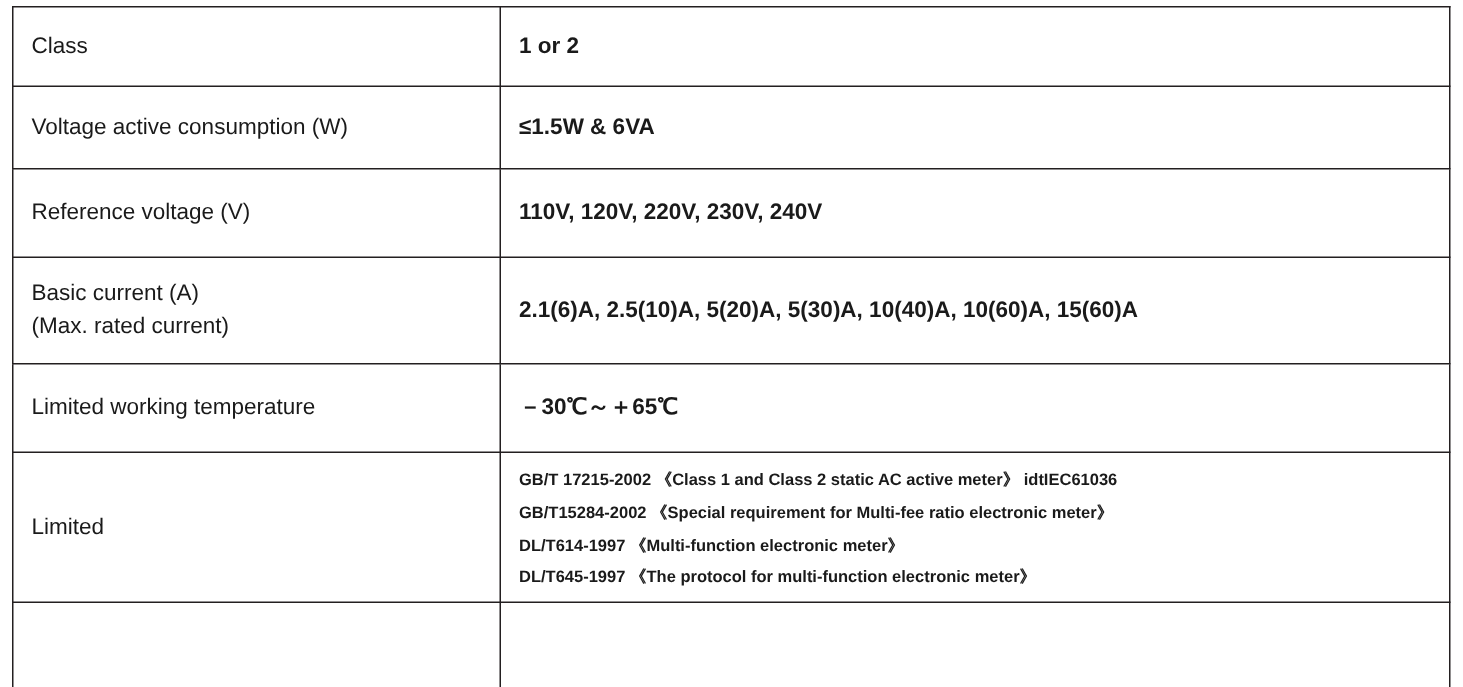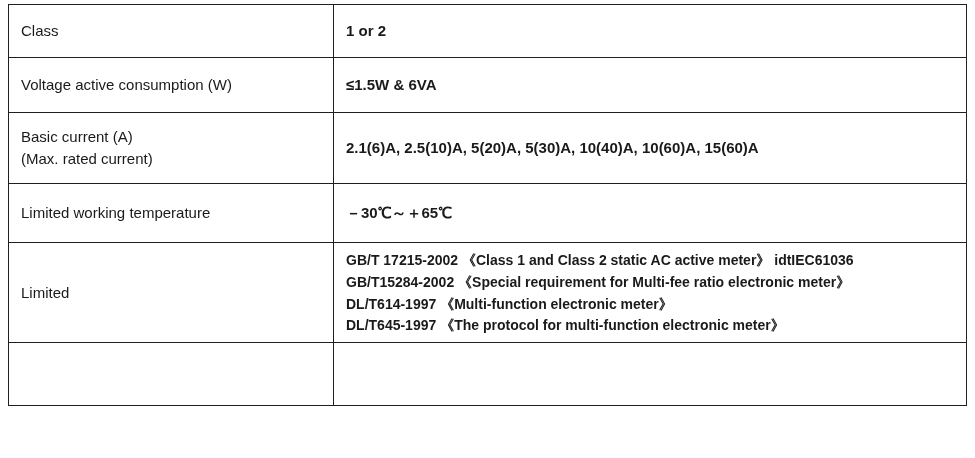--- a/index.html
+++ b/index.html
@@ -49,21 +49,21 @@
   .row-standard td { height: 74px; padding-top: 7px; padding-bottom: 7px; }
   .row-other td { height: 50px; padding-top: 7px; padding-bottom: 7px; }
 
   .multiline {
     white-space: pre-line;
   }
   .label-cell .multiline {
     font-weight: 400;
   }
   .std-lines {
-    font-size: 14px;
+    font-size: 11px;
     line-height: 1.32;
     font-weight: 600;
     white-space: pre-line;
   }
 </style>
 </head>
 <body>
 
 <div class="spec-wrap">
   <table class="spec-table">
@@ -75,20 +75,28 @@
         <td class="value-cell">
           <span class="multiline">1 or  2</span>
         </td>
       </tr>
       <tr class="row-voltage">
         <td class="label-cell">
           <span class="multiline">Voltage active consumption (W)</span>
         </td>
         <td class="value-cell">
           <span class="multiline">≤1.5W &amp;  6VA</span>
+        </td>
+      </tr>
+      <tr class="row-refv">
+        <td class="label-cell">
+          <span class="multiline">Reference voltage (V)</span>
+        </td>
+        <td class="value-cell">
+          <span class="multiline">110V, 120V, 220V, 230V, 240V</span>
         </td>
       </tr>
       <tr class="row-current">
         <td class="label-cell">
           <span class="multiline">Basic current (A)
 (Max. rated current)</span>
         </td>
         <td class="value-cell">
           <span class="multiline">2.1(6)A, 2.5(10)A, 5(20)A, 5(30)A, 10(40)A, 10(60)A, 15(60)A</span>
         </td>

